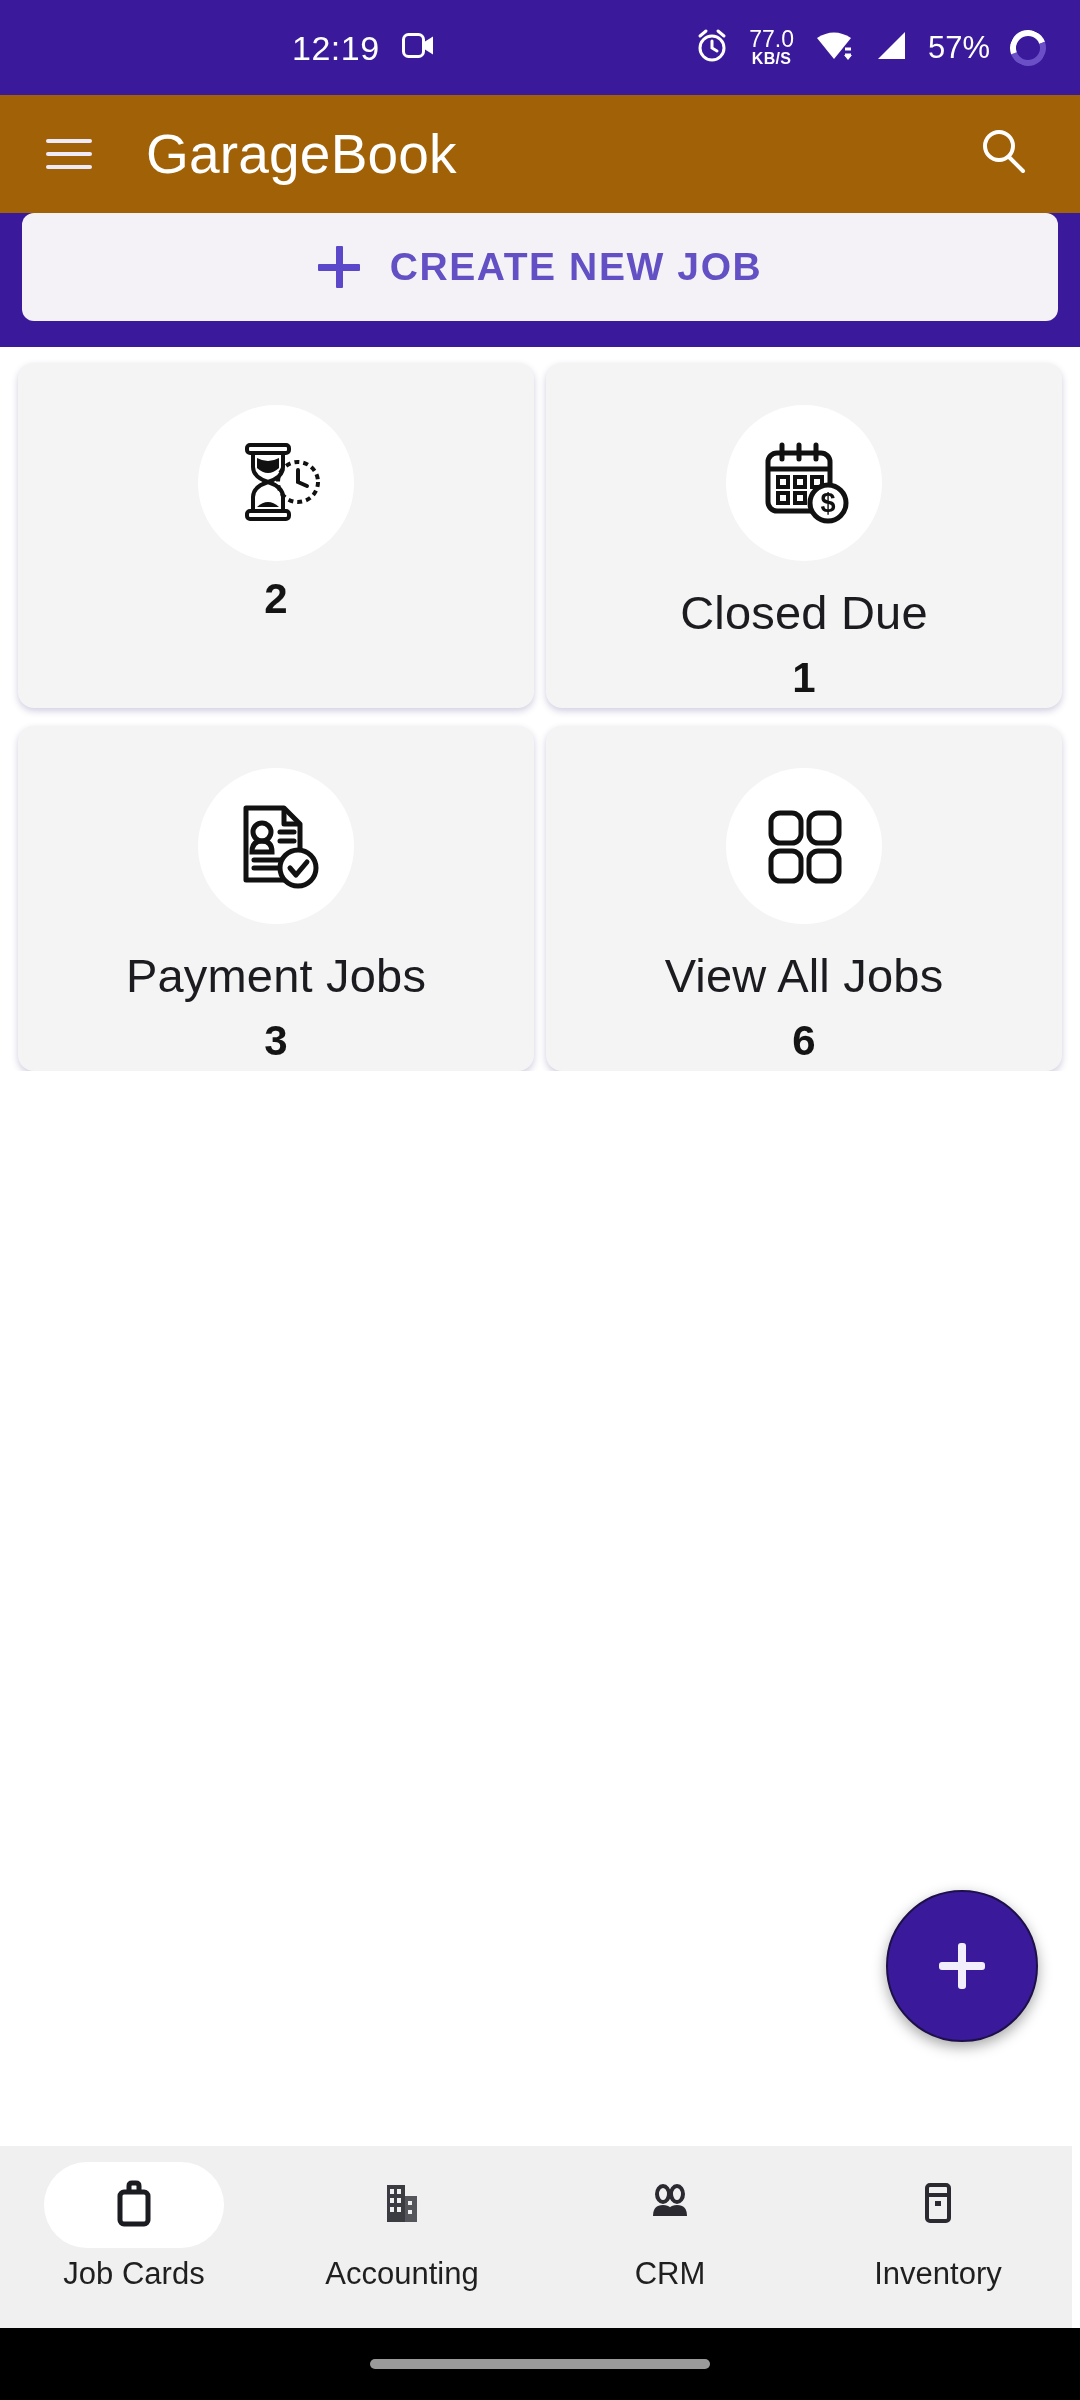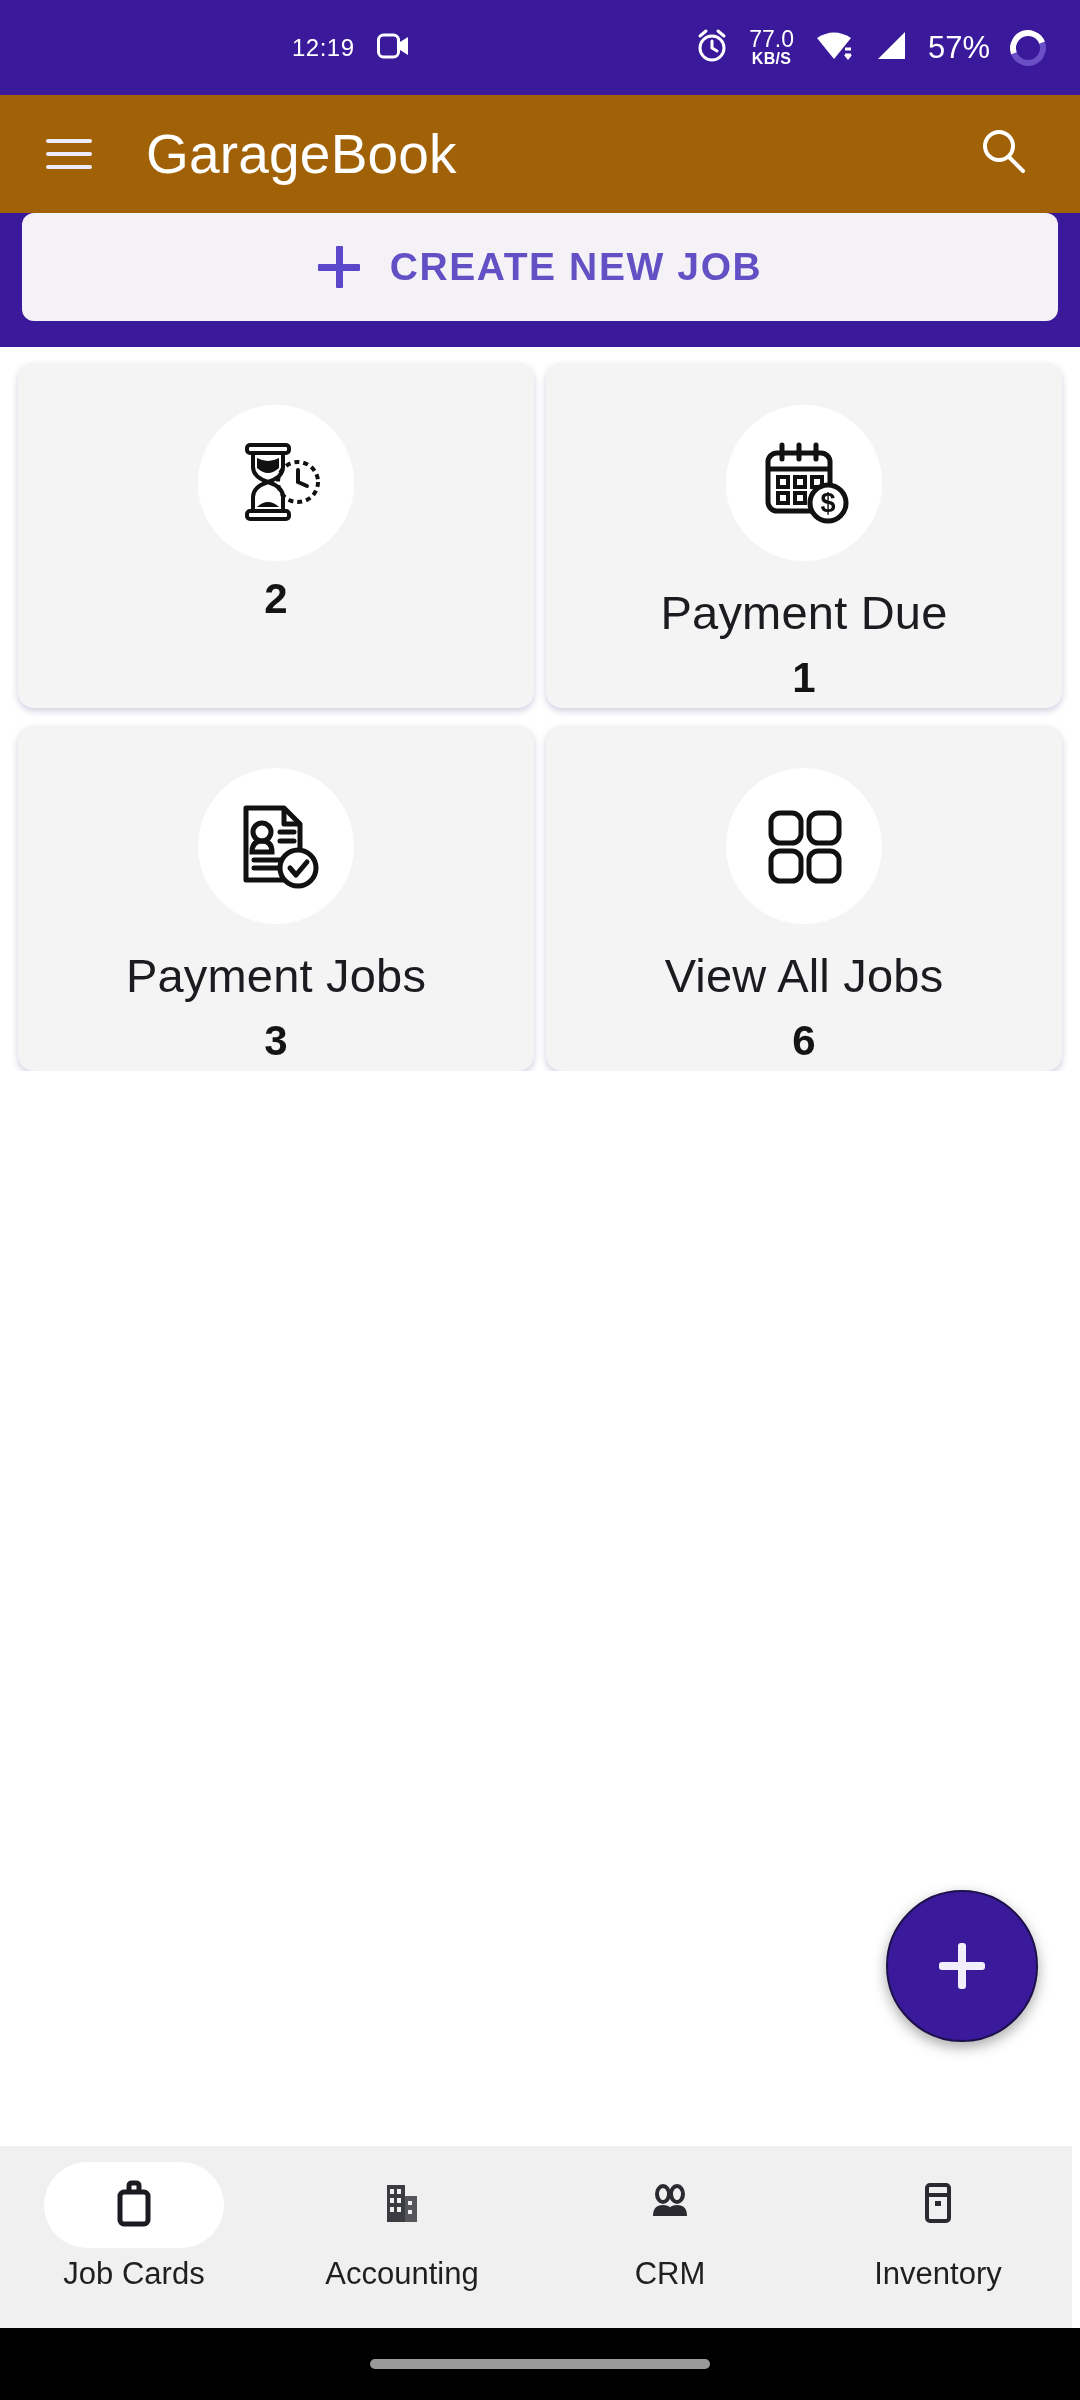--- a/index.html
+++ b/index.html
@@ -13,21 +13,21 @@
   
   .status-bar{
     height:95px; background:#3A1A9B;
     display:flex; align-items:center; justify-content:center;
     position:relative; color:#ffffff;
   }
   .sb-left{
     display:flex; align-items:center; gap:22px;
     position:absolute; left:292px; top:50%; transform:translateY(-50%);
   }
-  .sb-time{ font-size:24px; letter-spacing:.5px; font-weight:400; }
+  .sb-time{ font-size:34px; letter-spacing:.5px; font-weight:400; }
   .sb-right{
     display:flex; align-items:center; gap:20px;
     position:absolute; right:34px; top:50%; transform:translateY(-50%);
   }
   .net-speed{ display:flex; flex-direction:column; align-items:center; line-height:1; }
   .net-speed .v{ font-size:23px; font-weight:500; }
   .net-speed .u{ font-size:16px; font-weight:600; letter-spacing:.3px; }
   .sb-batt{ font-size:31px; font-weight:500; }
   .batt-ring{
     width:36px;height:36px;border-radius:50%;
@@ -237,21 +237,21 @@
           <path d="M28 12 L28 26 M45 12 L45 26 M62 12 L62 26" stroke="#111" stroke-width="5" stroke-linecap="round"></path>
           <rect x="24" y="44" width="10" height="10" fill="none" stroke="#111" stroke-width="4"></rect>
           <rect x="41" y="44" width="10" height="10" fill="none" stroke="#111" stroke-width="4"></rect>
           <rect x="58" y="44" width="10" height="10" fill="none" stroke="#111" stroke-width="4"></rect>
           <rect x="24" y="60" width="10" height="10" fill="none" stroke="#111" stroke-width="4"></rect>
           <rect x="41" y="60" width="10" height="10" fill="none" stroke="#111" stroke-width="4"></rect>
           <circle cx="74" cy="70" r="18" fill="#fff" stroke="#111" stroke-width="5"></circle>
           <text x="74" y="79" font-size="27" font-weight="bold" text-anchor="middle" fill="#111" font-family="Liberation Sans, sans-serif">$</text>
         </svg>
       </div>
-      <div class="stat-label">Payment Due</div>
+      <div class="stat-label">Closed Due</div>
       <div class="stat-count">1</div>
     </div>
 
     <div class="stat-card">
       <div class="icon-circle">
         <svg width="100" height="100" viewBox="0 0 100 100">
           <path d="M20 12 L58 12 L74 28 L74 84 L20 84 Z" fill="none" stroke="#111" stroke-width="5" stroke-linejoin="round"></path>
           <path d="M58 12 L58 28 L74 28" fill="none" stroke="#111" stroke-width="5" stroke-linejoin="round"></path>
           <circle cx="36" cy="36" r="9" fill="none" stroke="#111" stroke-width="5"></circle>
           <path d="M26 56 Q26 45 36 45 Q46 45 46 56 Z" fill="none" stroke="#111" stroke-width="5"></path>

